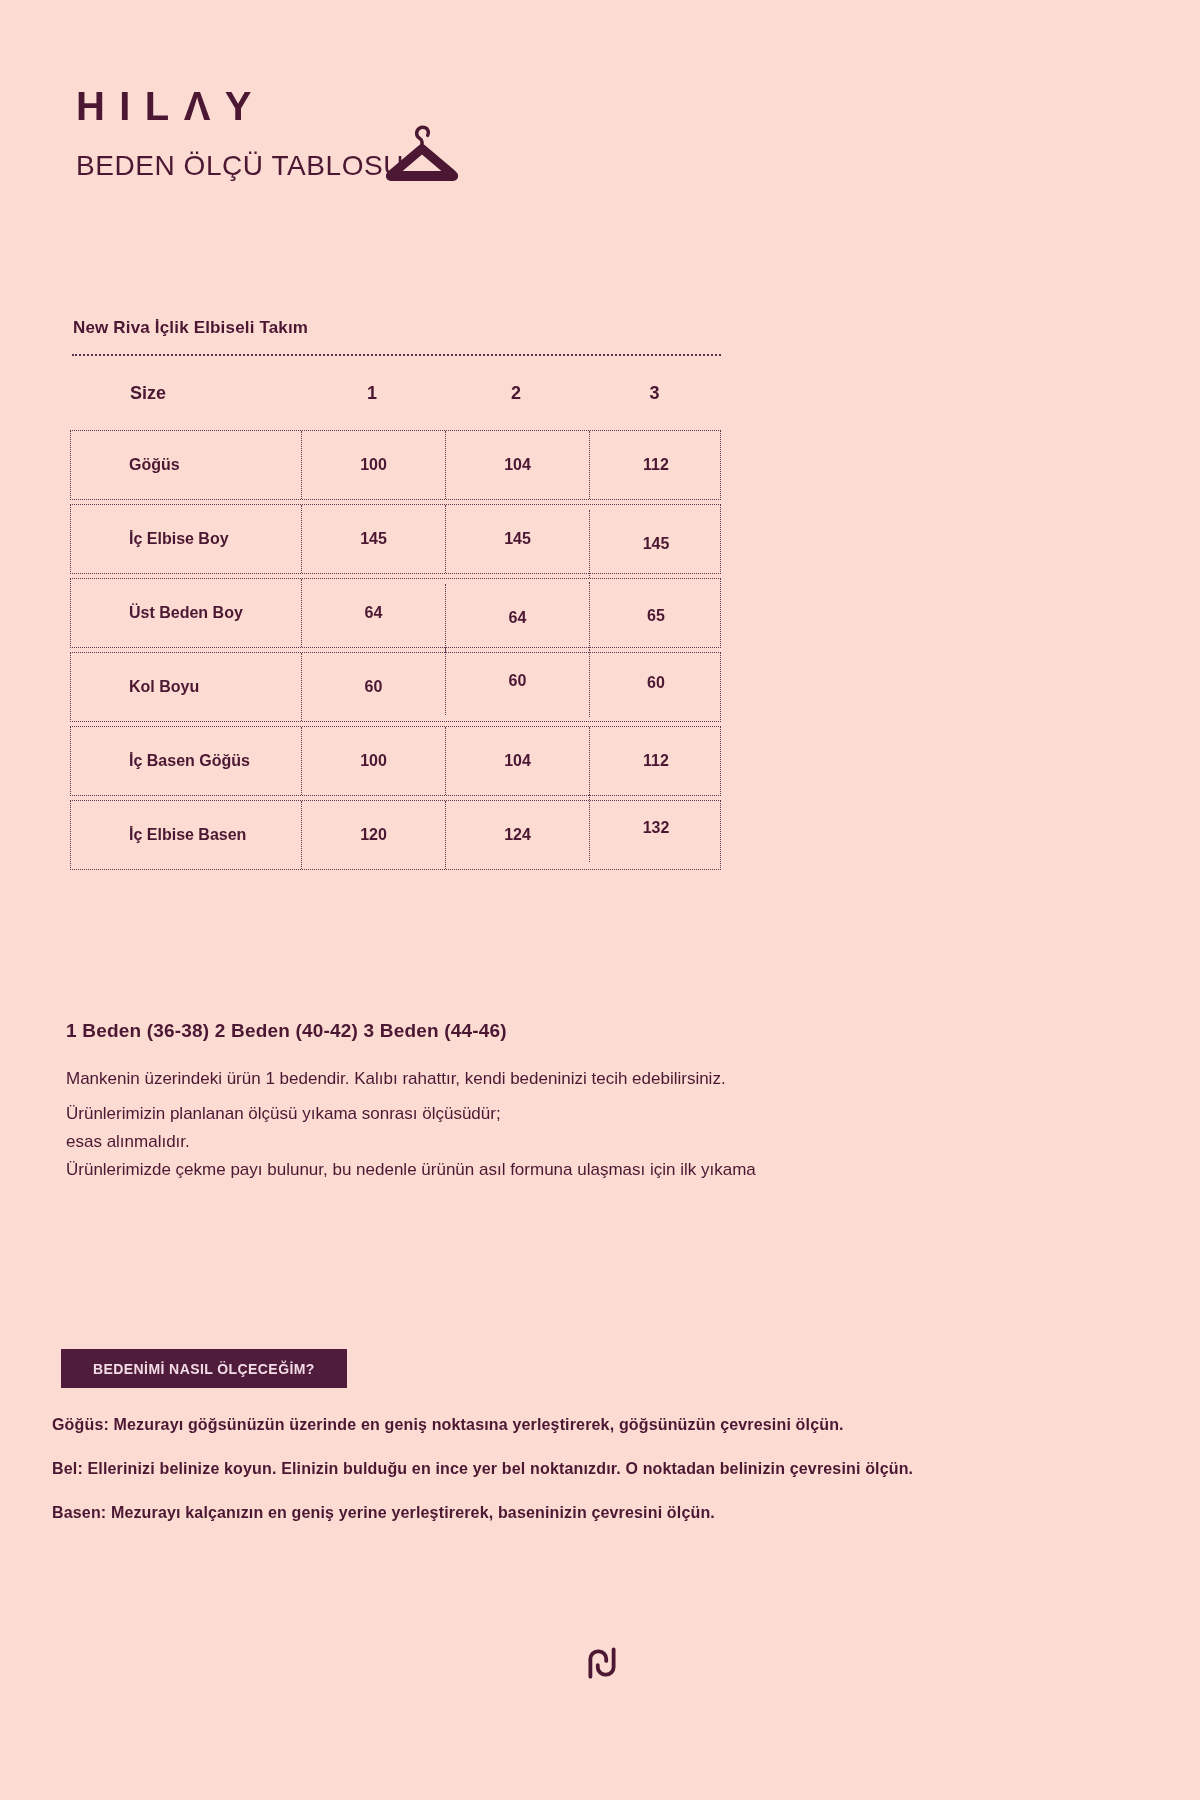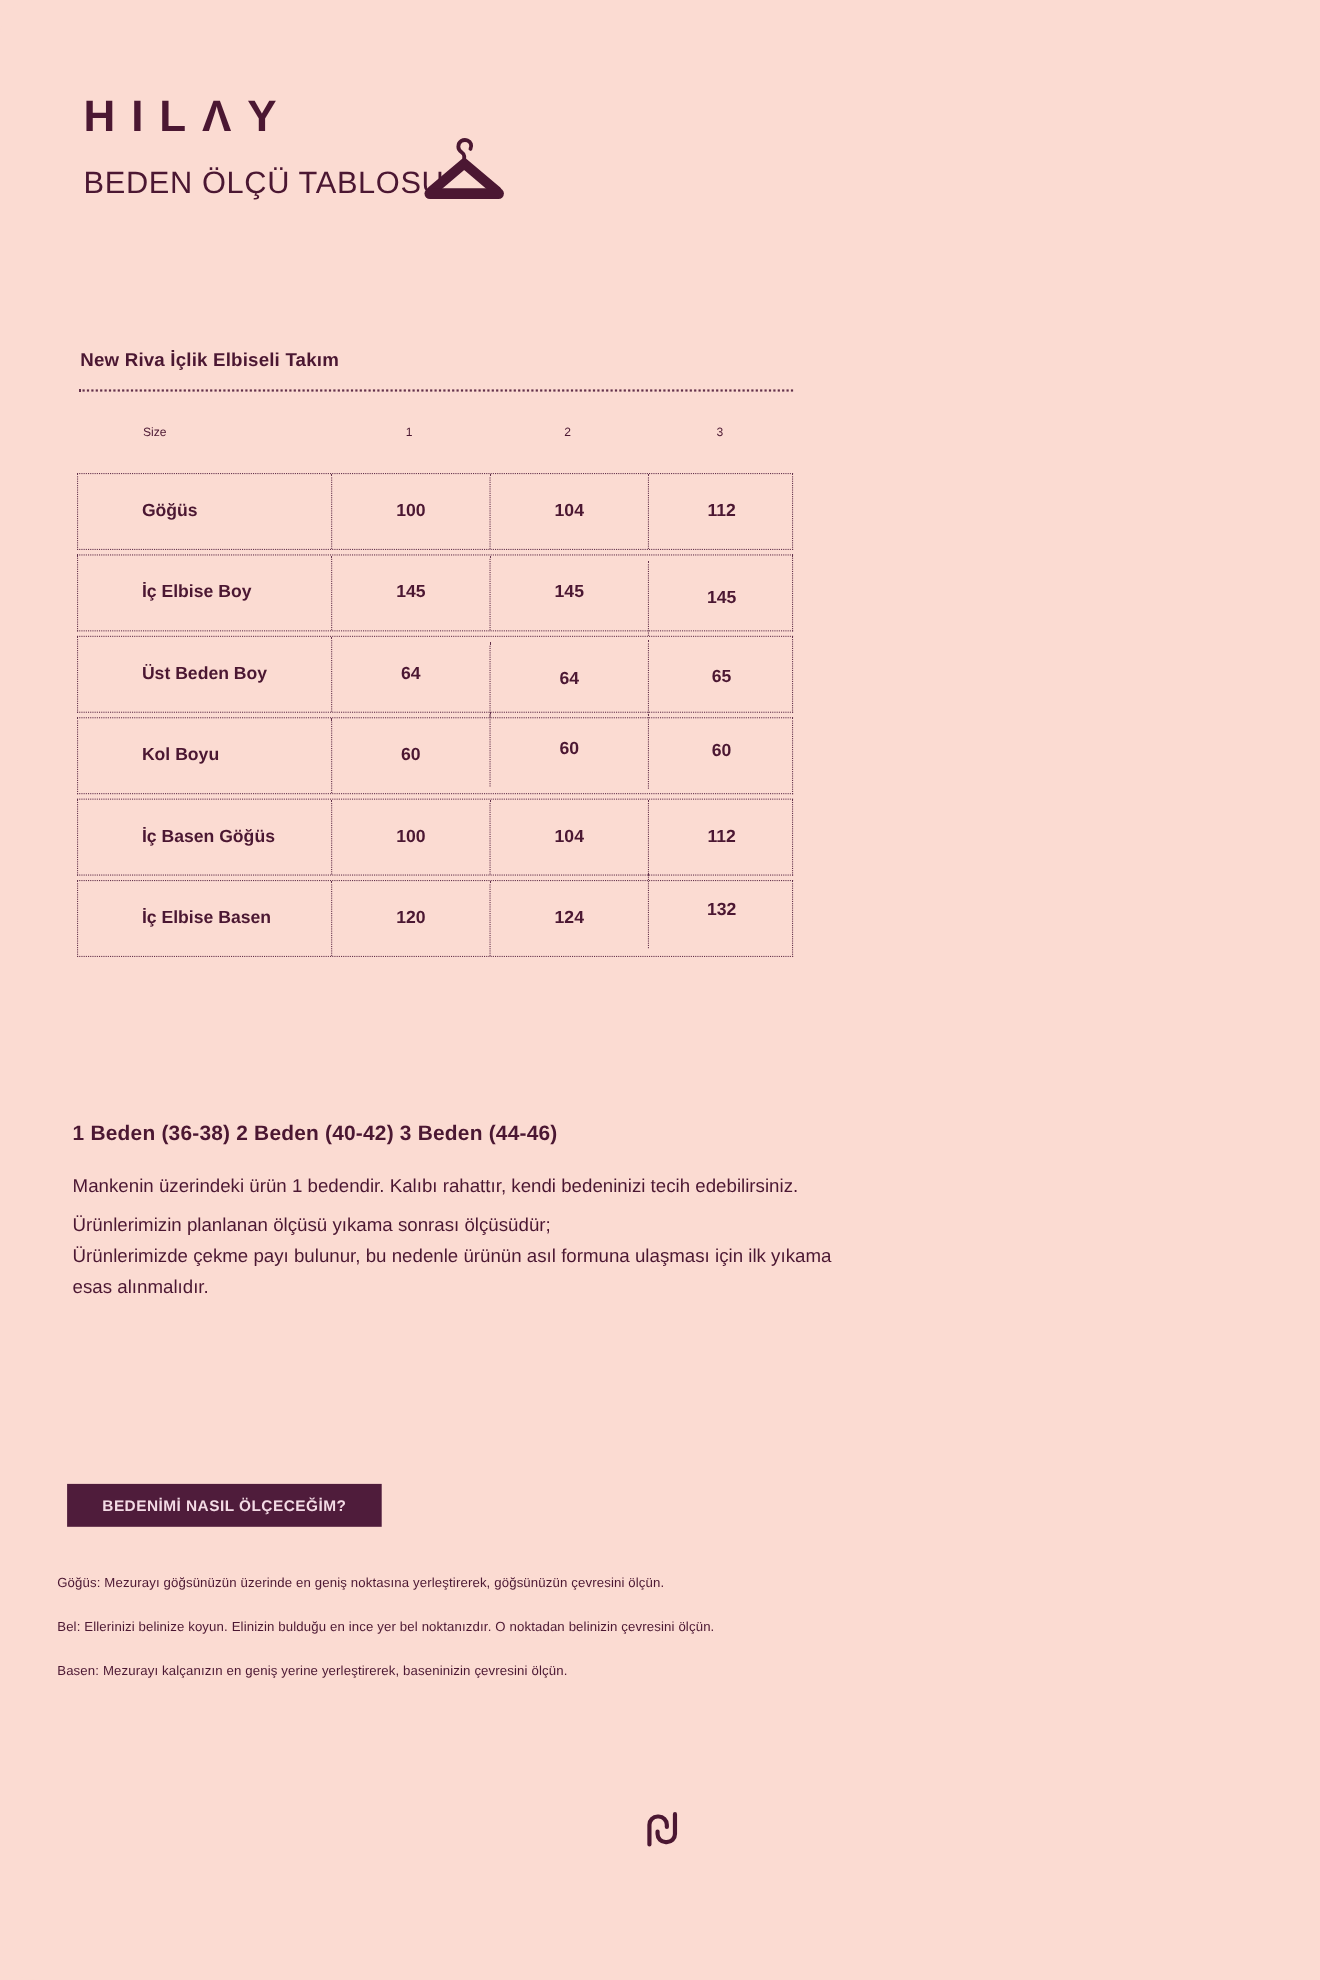--- a/index.html
+++ b/index.html
@@ -41,21 +41,21 @@
   }
   .cols{
     display:grid;
     grid-template-columns:230px 144px 144px 133px;
   }
   .thead{
     position:absolute;left:70px;top:372px;width:651px;height:42px;
   }
   .hcell{
     display:flex;align-items:center;justify-content:center;
-    font-size:11px;font-weight:400;
+    font-size:18px;font-weight:700;
   }
   .hcell.first{justify-content:flex-start;padding-left:60px;}
   .tbody{
     position:absolute;left:70px;top:430px;width:651px;
   }
   .trow{
     height:70px;margin-bottom:4px;
     border:1.5px dotted var(--dot);
   }
   .cell{
@@ -91,23 +91,22 @@
     min-width:237px;height:39px;
     background:var(--btn);color:var(--btn-text);
     border:none;
     font-family:"Liberation Sans", sans-serif;
     font-size:14px;font-weight:700;letter-spacing:.03em;
     display:flex;align-items:center;justify-content:center;
     padding:0 32px;cursor:pointer;
   }
   .instructions{position:absolute;left:52px;top:1416px;}
   .instruction{
-    font-size:12px;font-weight:400;letter-spacing:.01em;
+    font-size:16px;font-weight:700;letter-spacing:.01em;
     margin-bottom:26px;
-    margin-top:16px;
   }
   
   .monogram{position:absolute;left:583px;top:1645px;}
 </style>
 </head>
 <body>
 
 <div class="page">
 
   <div class="logo">HILΛY</div>
@@ -167,22 +166,22 @@
       <div class="cell">120</div>
       <div class="cell">124</div>
       <div class="cell">132</div>
     </div>
   </div>
 
   <div class="legend">1 Beden (36-38) 2 Beden (40-42) 3 Beden (44-46)</div>
   <div class="note-model">Mankenin üzerindeki ürün 1 bedendir. Kalıbı rahattır, kendi bedeninizi tecih edebilirsiniz.</div>
   <div class="note-wash">
     <div>Ürünlerimizin planlanan ölçüsü yıkama sonrası ölçüsüdür;</div>
+    <div>esas alınmalıdır.</div>
     <div>Ürünlerimizde çekme payı bulunur, bu nedenle ürünün asıl formuna ulaşması için ilk yıkama</div>
-    <div>esas alınmalıdır.</div>
   </div>
 
   <button class="measure-btn">BEDENİMİ NASIL ÖLÇECEĞİM?</button>
 
   <div class="instructions">
     <div class="instruction">Göğüs: Mezurayı göğsünüzün üzerinde en geniş noktasına yerleştirerek, göğsünüzün çevresini ölçün.</div>
     <div class="instruction">Bel: Ellerinizi belinize koyun. Elinizin bulduğu en ince yer bel noktanızdır. O noktadan belinizin çevresini ölçün.</div>
     <div class="instruction">Basen: Mezurayı kalçanızın en geniş yerine yerleştirerek, baseninizin çevresini ölçün.</div>
   </div>
 

